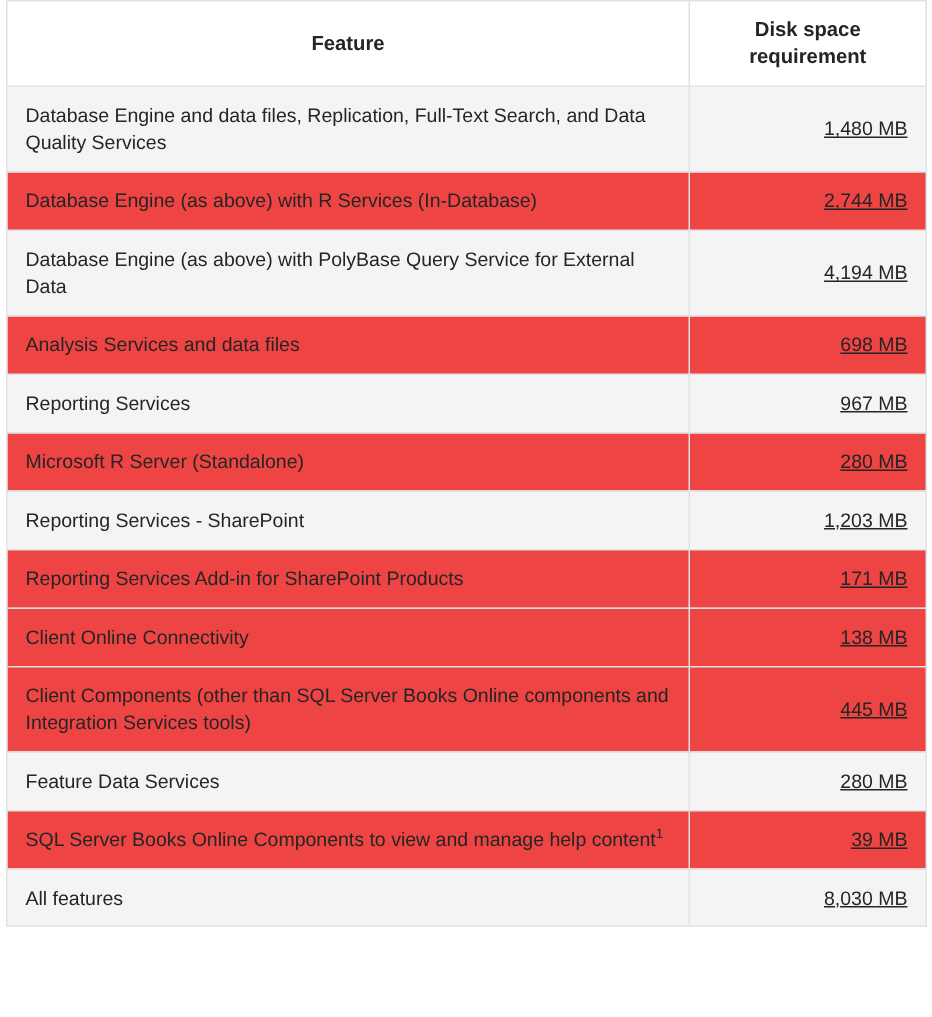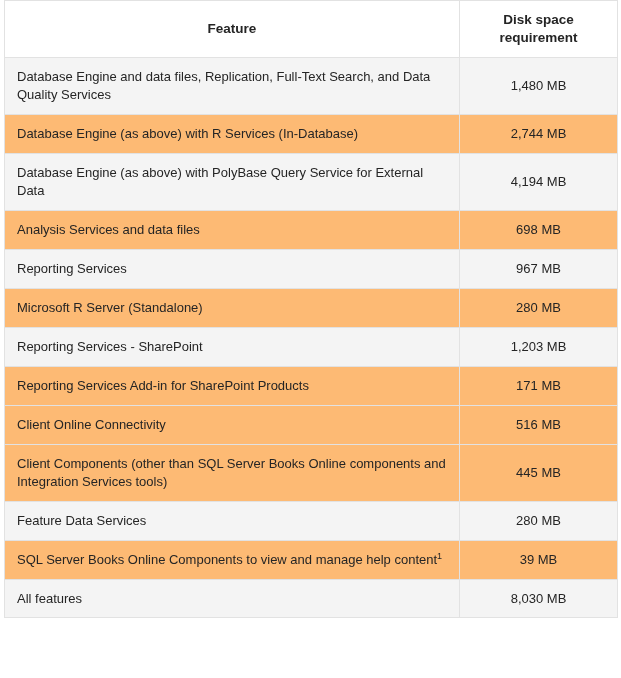--- a/index.html
+++ b/index.html
@@ -41,27 +41,28 @@
     border: 1px solid #e2e2e2;
     padding: 10px 12px;
     line-height: 1.38;
     vertical-align: middle;
   }
   table.req-table td.feature {
     text-align: left;
     margin-left: 14px;
   }
   table.req-table td.disk {
-    text-align: center;
+    text-align: right;
+    text-decoration: underline;
   }
   tr.shaded td {
     background: #f4f4f4;
   }
   tr.plain td {
-    background: #fdba74;
+    background: #ef4444;
   }
   sup {
     font-size: 9px;
     vertical-align: super;
     line-height: 0;
   }
 </style>
 </head>
 <body>
 
@@ -105,21 +106,21 @@
         <tr class="shaded">
           <td class="feature"><span>Reporting Services - SharePoint</span></td>
           <td class="disk">1,203 MB</td>
         </tr>
         <tr class="plain">
           <td class="feature"><span>Reporting Services Add-in for SharePoint Products</span></td>
           <td class="disk">171 MB</td>
         </tr>
         <tr class="plain">
           <td class="feature"><span>Client Online Connectivity</span></td>
-          <td class="disk">516 MB</td>
+          <td class="disk">138 MB</td>
         </tr>
         <tr class="plain">
           <td class="feature"><span>Client Components (other than SQL Server Books Online components and Integration Services tools)</span></td>
           <td class="disk">445 MB</td>
         </tr>
         <tr class="shaded">
           <td class="feature"><span>Feature Data Services</span></td>
           <td class="disk">280 MB</td>
         </tr>
         <tr class="plain">

